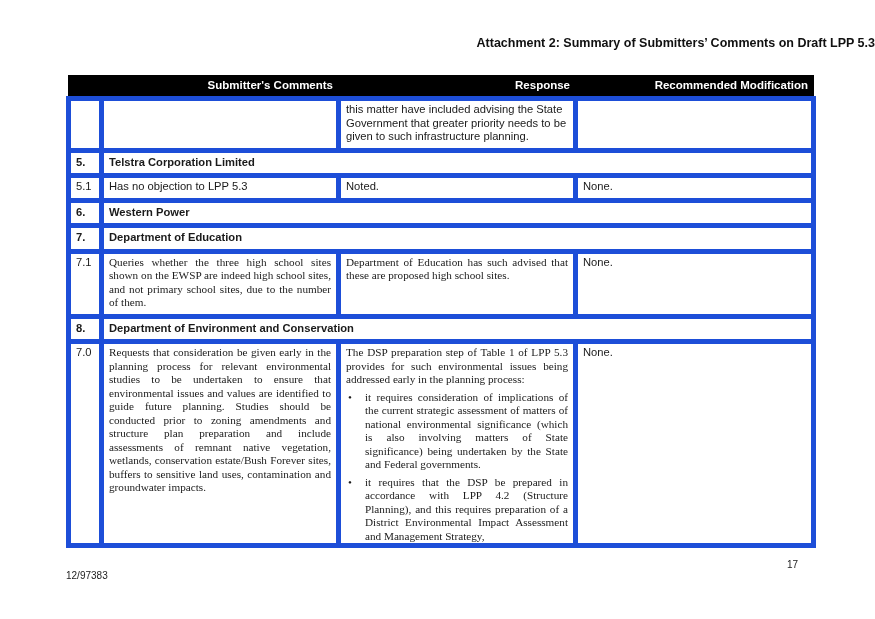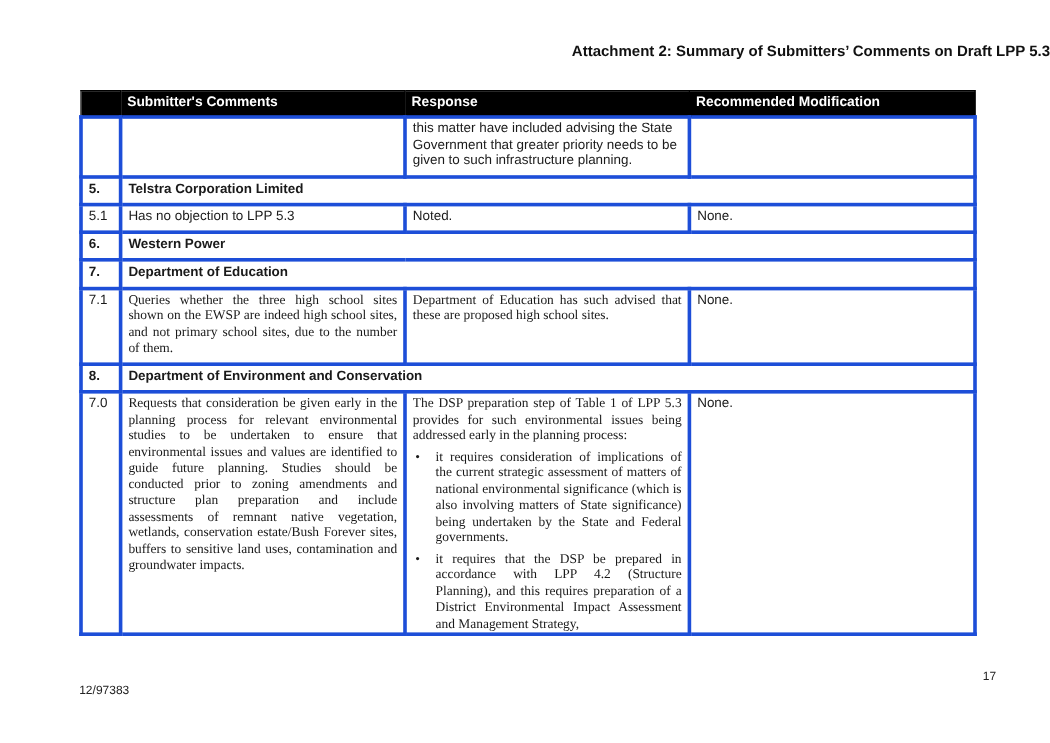--- a/index.html
+++ b/index.html
@@ -6,32 +6,32 @@
     body { width: 875px; height: 619px; position: relative; overflow: hidden;
            font-family: "Liberation Sans", sans-serif; color: #1a1a1a; }
     .page-title { position: absolute; left: 0; right: 0; top: 36px; text-align: right;
                   font-weight: bold; font-size: 12.5px; color: #111; }
     table.summary { position: absolute; left: 66px; top: 75px; width: 745px;
                     border-collapse: collapse; table-layout: fixed; font-size: 11.2px; line-height: 13.5px; }
     table.summary col.c-num { width: 33px; }
     table.summary col.c-com { width: 237px; }
     table.summary col.c-res { width: 237px; }
     table.summary col.c-mod { width: 238px; }
-    table.summary th { background: #000; color: #fff; text-align: left; font-weight: bold;
+    table.summary th { background: #000; color: #fff; text-align: right; font-weight: bold;
                        font-size: 11.5px; padding: 3px 5px 3px 5px; height: 14px; border: 1px solid #000; }
-    table.summary td { border: 3px solid #1d4ed8; vertical-align: top; padding: 2px 5px 4px 5px; }
+    table.summary td { border: 5px solid #1d4ed8; vertical-align: top; padding: 2px 5px 4px 5px; }
     td.num { padding-left: 4px; }
     tr.section td { font-weight: bold; padding-top: 3px; padding-bottom: 4px; }
     td.justify { text-align: justify; font-family: Liberation Serif, serif; }
     td.small { font-size: 10px; }
     ul.bullets { margin: 4px 0 0 0; padding: 0 0 0 19px; list-style: none; }
     ul.bullets li { position: relative; text-align: justify; margin-bottom: 4px; }
     ul.bullets li .bullet { position: absolute; left: -17px; top: 0; }
     .footer-ref { position: absolute; left: 66px; top: 570px; font-size: 10px; color: #222; }
-    .footer-page { position: absolute; left: 787px; top: 559px; font-size: 10px; color: #222; margin-left: 32px; }
+    .footer-page { position: absolute; left: 787px; top: 559px; font-size: 10px; color: #222; }
   </style>
 </head>
 <body>
 
 <div class="page-title">Attachment 2: Summary of Submitters’ Comments on Draft LPP 5.3</div>
 
 <table class="summary">
   <colgroup>
     <col class="c-num">
       <col class="c-com">

